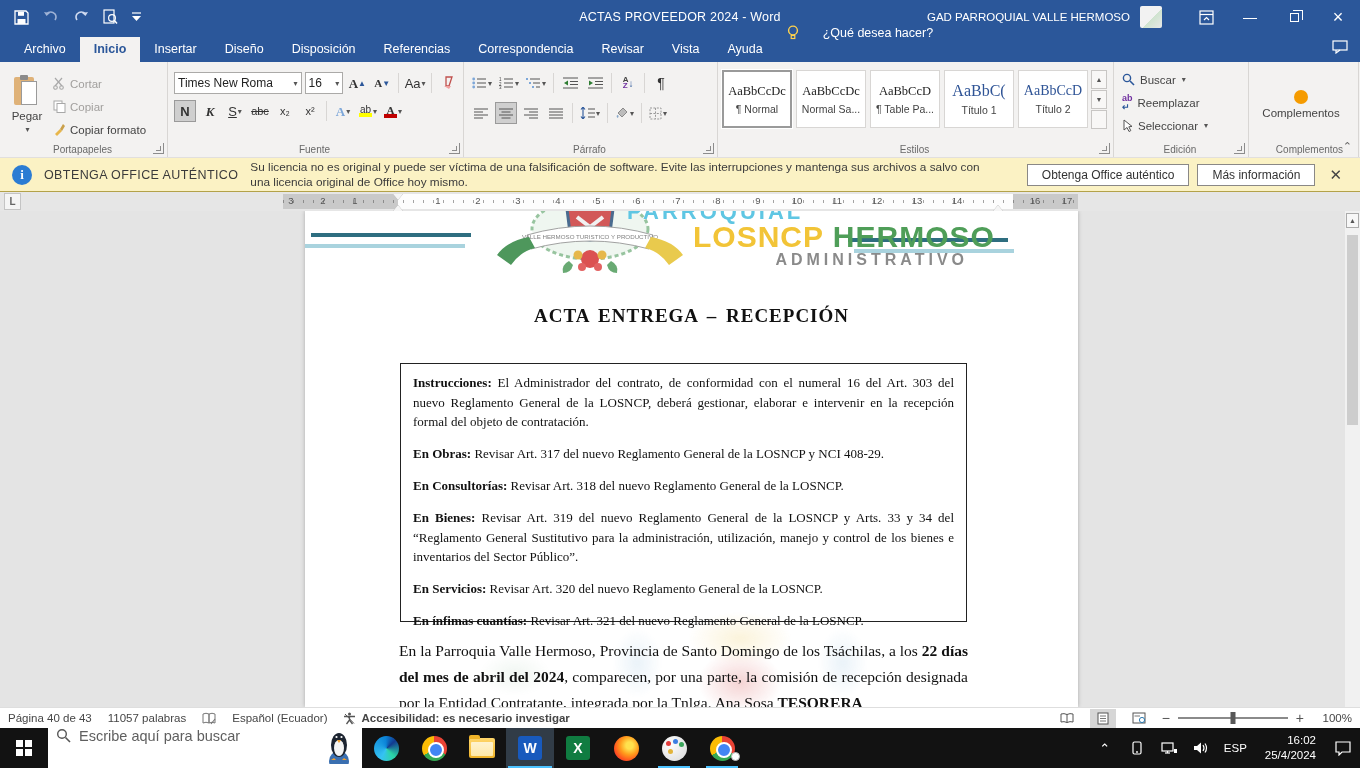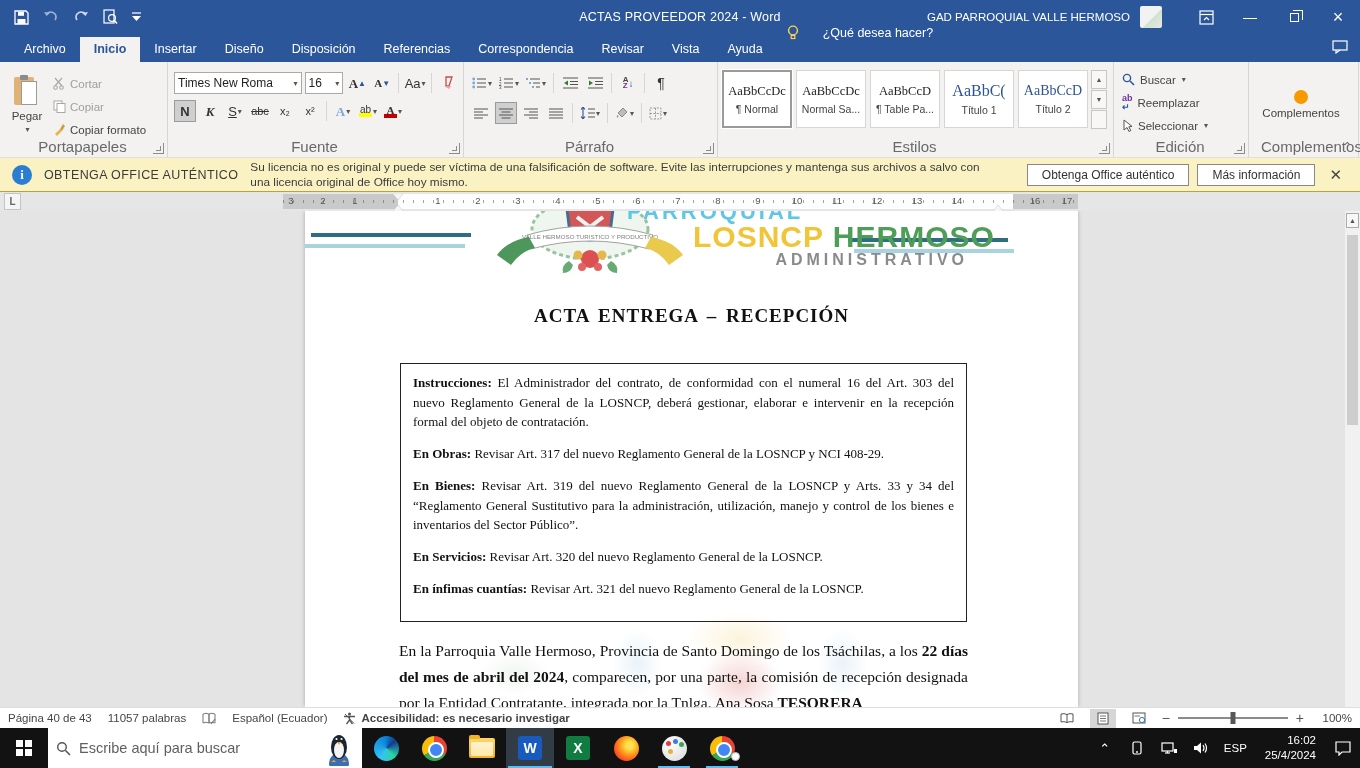--- a/index.html
+++ b/index.html
@@ -21,21 +21,21 @@
   
   #tabrow { position:absolute; left:0; top:34px; width:1360px; height:28px; background:var(--titlebar); display:flex; align-items:flex-end; color:#fff; }
   .rtab { padding:5px 14px 6px; font-size:12.5px; white-space:nowrap; }
   .rtab.active { background:#f3f2f1; color:#2b579a; font-weight:bold; }
   .tellme { display:flex; align-items:center; gap:24px; padding:0 10px 22px; font-size:12.5px; }
   #comment-top { position:absolute; right:12px; top:40px; }
 
   
   #ribbon { position:absolute; left:0; top:62px; width:1360px; height:96px; background:#f3f2f1; display:flex; border-bottom:1px solid #e1dfdd; font-size:11.5px; color:#444; }
   .rgroup { position:relative; border-right:1px solid #d8d6d4; height:100%; padding:4px 4px 16px; }
-  .glabel { position:absolute; bottom:2px; left:12px; right:14px; text-align:center; font-size:15px; color:#696969; white-space:nowrap; }
+  .glabel { position:absolute; bottom:2px; left:12px; right:14px; text-align:center; font-size:10px; color:#696969; white-space:nowrap; }
   .launcher { position:absolute; right:3px; bottom:3px; width:11px; height:11px; border-right:1px solid #8c8c8c; border-bottom:1px solid #8c8c8c; }
   .launcher::after { content:""; position:absolute; right:2px; bottom:2px; width:4px; height:4px; border-right:1.5px solid #8c8c8c; border-bottom:1.5px solid #8c8c8c; }
   .bigbtn { display:flex; flex-direction:column; align-items:center; justify-content:center; gap:3px; width:46px; height:72px; margin-top:2px; }
   .smallrow { display:flex; align-items:center; gap:3px; height:22px; }
   .smallbtn { display:flex; align-items:center; gap:4px; padding:2px 3px; height:22px; white-space:nowrap; }
   .dim { color:#a19f9d; }
   .carat { font-size:8px; color:#555; margin-left:1px; }
   .combo { background:#fff; border:1px solid #abaaa8; height:22px; display:flex; align-items:center; font-size:12px; padding:0 3px; color:#222; }
   .combo .carat { margin-left:auto; }
   .fbtn { min-width:22px; height:22px; display:flex; align-items:center; justify-content:center; padding:0 2px; font-size:13px; color:#333; }
@@ -108,21 +108,21 @@
   .ztrack { position:relative; width:110px; height:2px; background:#8a8a8a; }
   .ztick { position:absolute; left:50%; top:-3px; width:1px; height:8px; background:#8a8a8a; }
   .zthumb { position:absolute; left:50%; top:-5px; width:5px; height:12px; background:#585858; transform:translateX(-50%); }
   .zpm { font-size:14px; color:#555; }
 
   
   #taskbar { position:absolute; left:0; top:728px; width:1360px; height:40px; background:#121212; display:flex; align-items:stretch; color:#fff; }
   #startbtn { width:48px; display:flex; align-items:center; justify-content:center; }
   .winlogo { display:grid; grid-template-columns:7px 7px; grid-template-rows:7px 7px; gap:1.5px; }
   .winlogo span { background:#fff; }
-  #searchbox { width:314px; background:#fff; display:flex; align-items:center; padding:0 8px; gap:8px; position:relative; }
+  #searchbox { width:314px; background:#fff; display:flex; align-items:flex-start; padding:0 8px; gap:8px; position:relative; }
   #searchbox input { border:none; outline:none; flex:1; font-size:14.5px; color:#333; font-family:"Liberation Sans",sans-serif; background:transparent; }
   #searchbox input::placeholder { color:#5f5f5f; }
   .tb-apps { display:flex; }
   .appbtn { width:48px; display:flex; align-items:center; justify-content:center; position:relative; }
   .appbtn.open::after { content:""; position:absolute; left:8px; right:8px; bottom:0; height:2.5px; background:var(--underline_open); }
   .appbtn.active { background:rgba(130,170,210,.28); }
   .appbtn.active::after { content:""; position:absolute; left:2px; right:2px; bottom:0; height:2.5px; background:var(--underline_open); }
   .tray { margin-left:auto; display:flex; align-items:center; gap:6px; padding-right:4px; }
   .tray-ico { width:26px; height:40px; display:flex; align-items:center; justify-content:center; }
   #clock { text-align:right; font-size:11.5px; line-height:1.3; padding:0 8px; }
@@ -656,20 +656,21 @@
       <span style="color:var(--brand_yellow);">LOSNCP</span>
       <span style="color:var(--brand_green);">HERMOSO</span>
     </span>
     <span class="brand-admin">ADMINISTRATIVO</span>
 
     <div class="doc-title" style="top:94px; font-size:19px; letter-spacing:1px; word-spacing:3px;">ACTA ENTREGA – RECEPCIÓN</div>
 
     <div id="instr-box">
       <p><b>Instrucciones:</b><span> El Administrador del contrato, de conformidad con el numeral 16 del Art. 303 del nuevo Reglamento General de la LOSNCP,  deberá gestionar, elaborar e intervenir  en la recepción formal del objeto de contratación.</span></p>
       <p><b>En Obras:</b><span> Revisar Art. 317 del nuevo Reglamento General de la LOSNCP  y NCI 408-29.</span></p>
+      <p><b>En Consultorías:</b><span> Revisar Art. 318 del nuevo Reglamento General de la LOSNCP.</span></p>
       <p><b>En Bienes:</b><span> Revisar Art. 319 del nuevo Reglamento General de la LOSNCP y Arts. 33 y 34 del “Reglamento General Sustitutivo para la administración, utilización, manejo y control de los bienes e inventarios del Sector Público”.</span></p>
       <p><b>En Servicios:</b><span> Revisar Art. 320 del nuevo Reglamento General de la LOSNCP.</span></p>
       <p style="margin-bottom:0;"><b>En ínfimas cuantías:</b><span> Revisar Art. 321 del nuevo Reglamento General de la LOSNCP.</span></p>
     </div>
 
     <div id="bodypara">
       <span>En la Parroquia Valle Hermoso, Provincia de Santo Domingo de los Tsáchilas,  a los </span><b>22 días del mes de abril del 2024</b><span>, comparecen, por una parte, la comisión  de recepción designada por la Entidad Contratante, integrada por la Tnlga.  Ana Sosa </span><b>TESORERA</b>
     </div>
   </div>
 </div>

